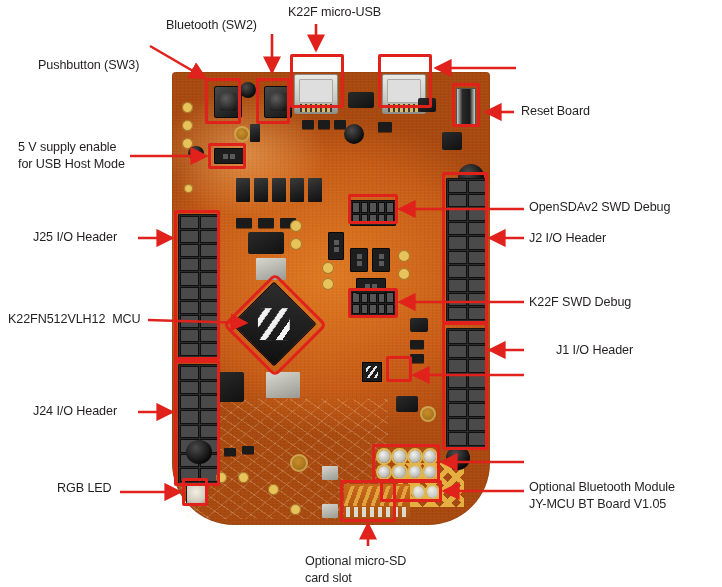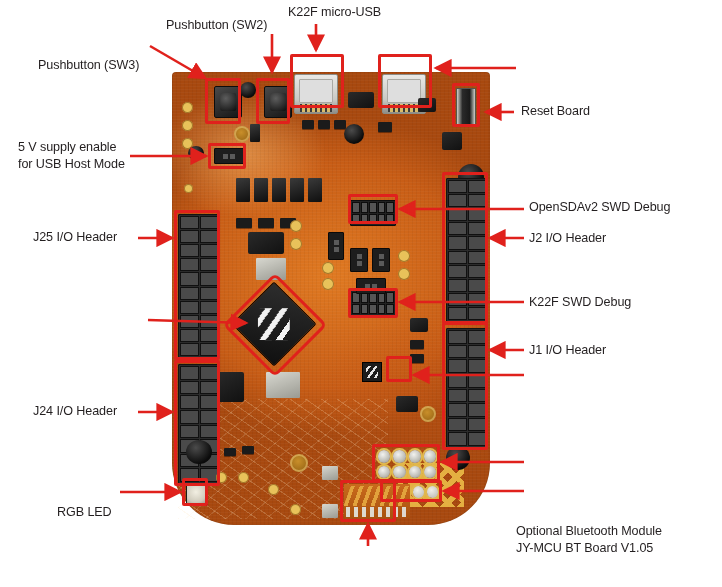--- a/index.html
+++ b/index.html
@@ -457,28 +457,31 @@
 
       <path d="M524,462 L442,462"></path>
 
       <path d="M524,491 L444,491"></path>
 
       <path d="M368,546 L368,524"></path>
     </g>
   </svg>
 
   <div class="label" style="left:38px;top:57px;">Pushbutton (SW3)</div>
-  <div class="label" style="left:166px;top:17px;">Pushbutton (SW2)</div>
+  <div class="label" style="left:166px;top:17px;">Bluetooth (SW2)</div>
   <div class="label" style="left:288px;top:4px;">K22F micro-USB</div>
   <div class="label" style="left:521px;top:103px;">Reset Board</div>
   <div class="label" style="left:18px;top:139px;">5 V supply enable
 for USB Host Mode</div>
   <div class="label" style="left:33px;top:229px;">J25 I/O Header</div>
+  <div class="label" style="left:8px;top:311px;">K22FN512VLH12  MCU</div>
   <div class="label" style="left:33px;top:403px;">J24 I/O Header</div>
-  <div class="label" style="left:57px;top:504px;">RGB LED</div>
+  <div class="label" style="left:57px;top:480px;">RGB LED</div>
   <div class="label" style="left:529px;top:199px;">OpenSDAv2 SWD Debug</div>
   <div class="label" style="left:529px;top:230px;">J2 I/O Header</div>
   <div class="label" style="left:529px;top:294px;">K22F SWD Debug</div>
-  <div class="label" style="left:529px;top:342px;">J1 I/O Header</div>
-  <div class="label" style="left:516px;top:479px;margin-top:44px;">Optional Bluetooth Module
+  <div class="label" style="left:556px;top:342px;">J1 I/O Header</div>
+  <div class="label" style="left:529px;top:479px;">Optional Bluetooth Module
 JY-MCU BT Board V1.05</div>
+  <div class="label" style="left:305px;top:553px;">Optional micro-SD
+card slot</div>
 
 </div>
 
 </body></html>

